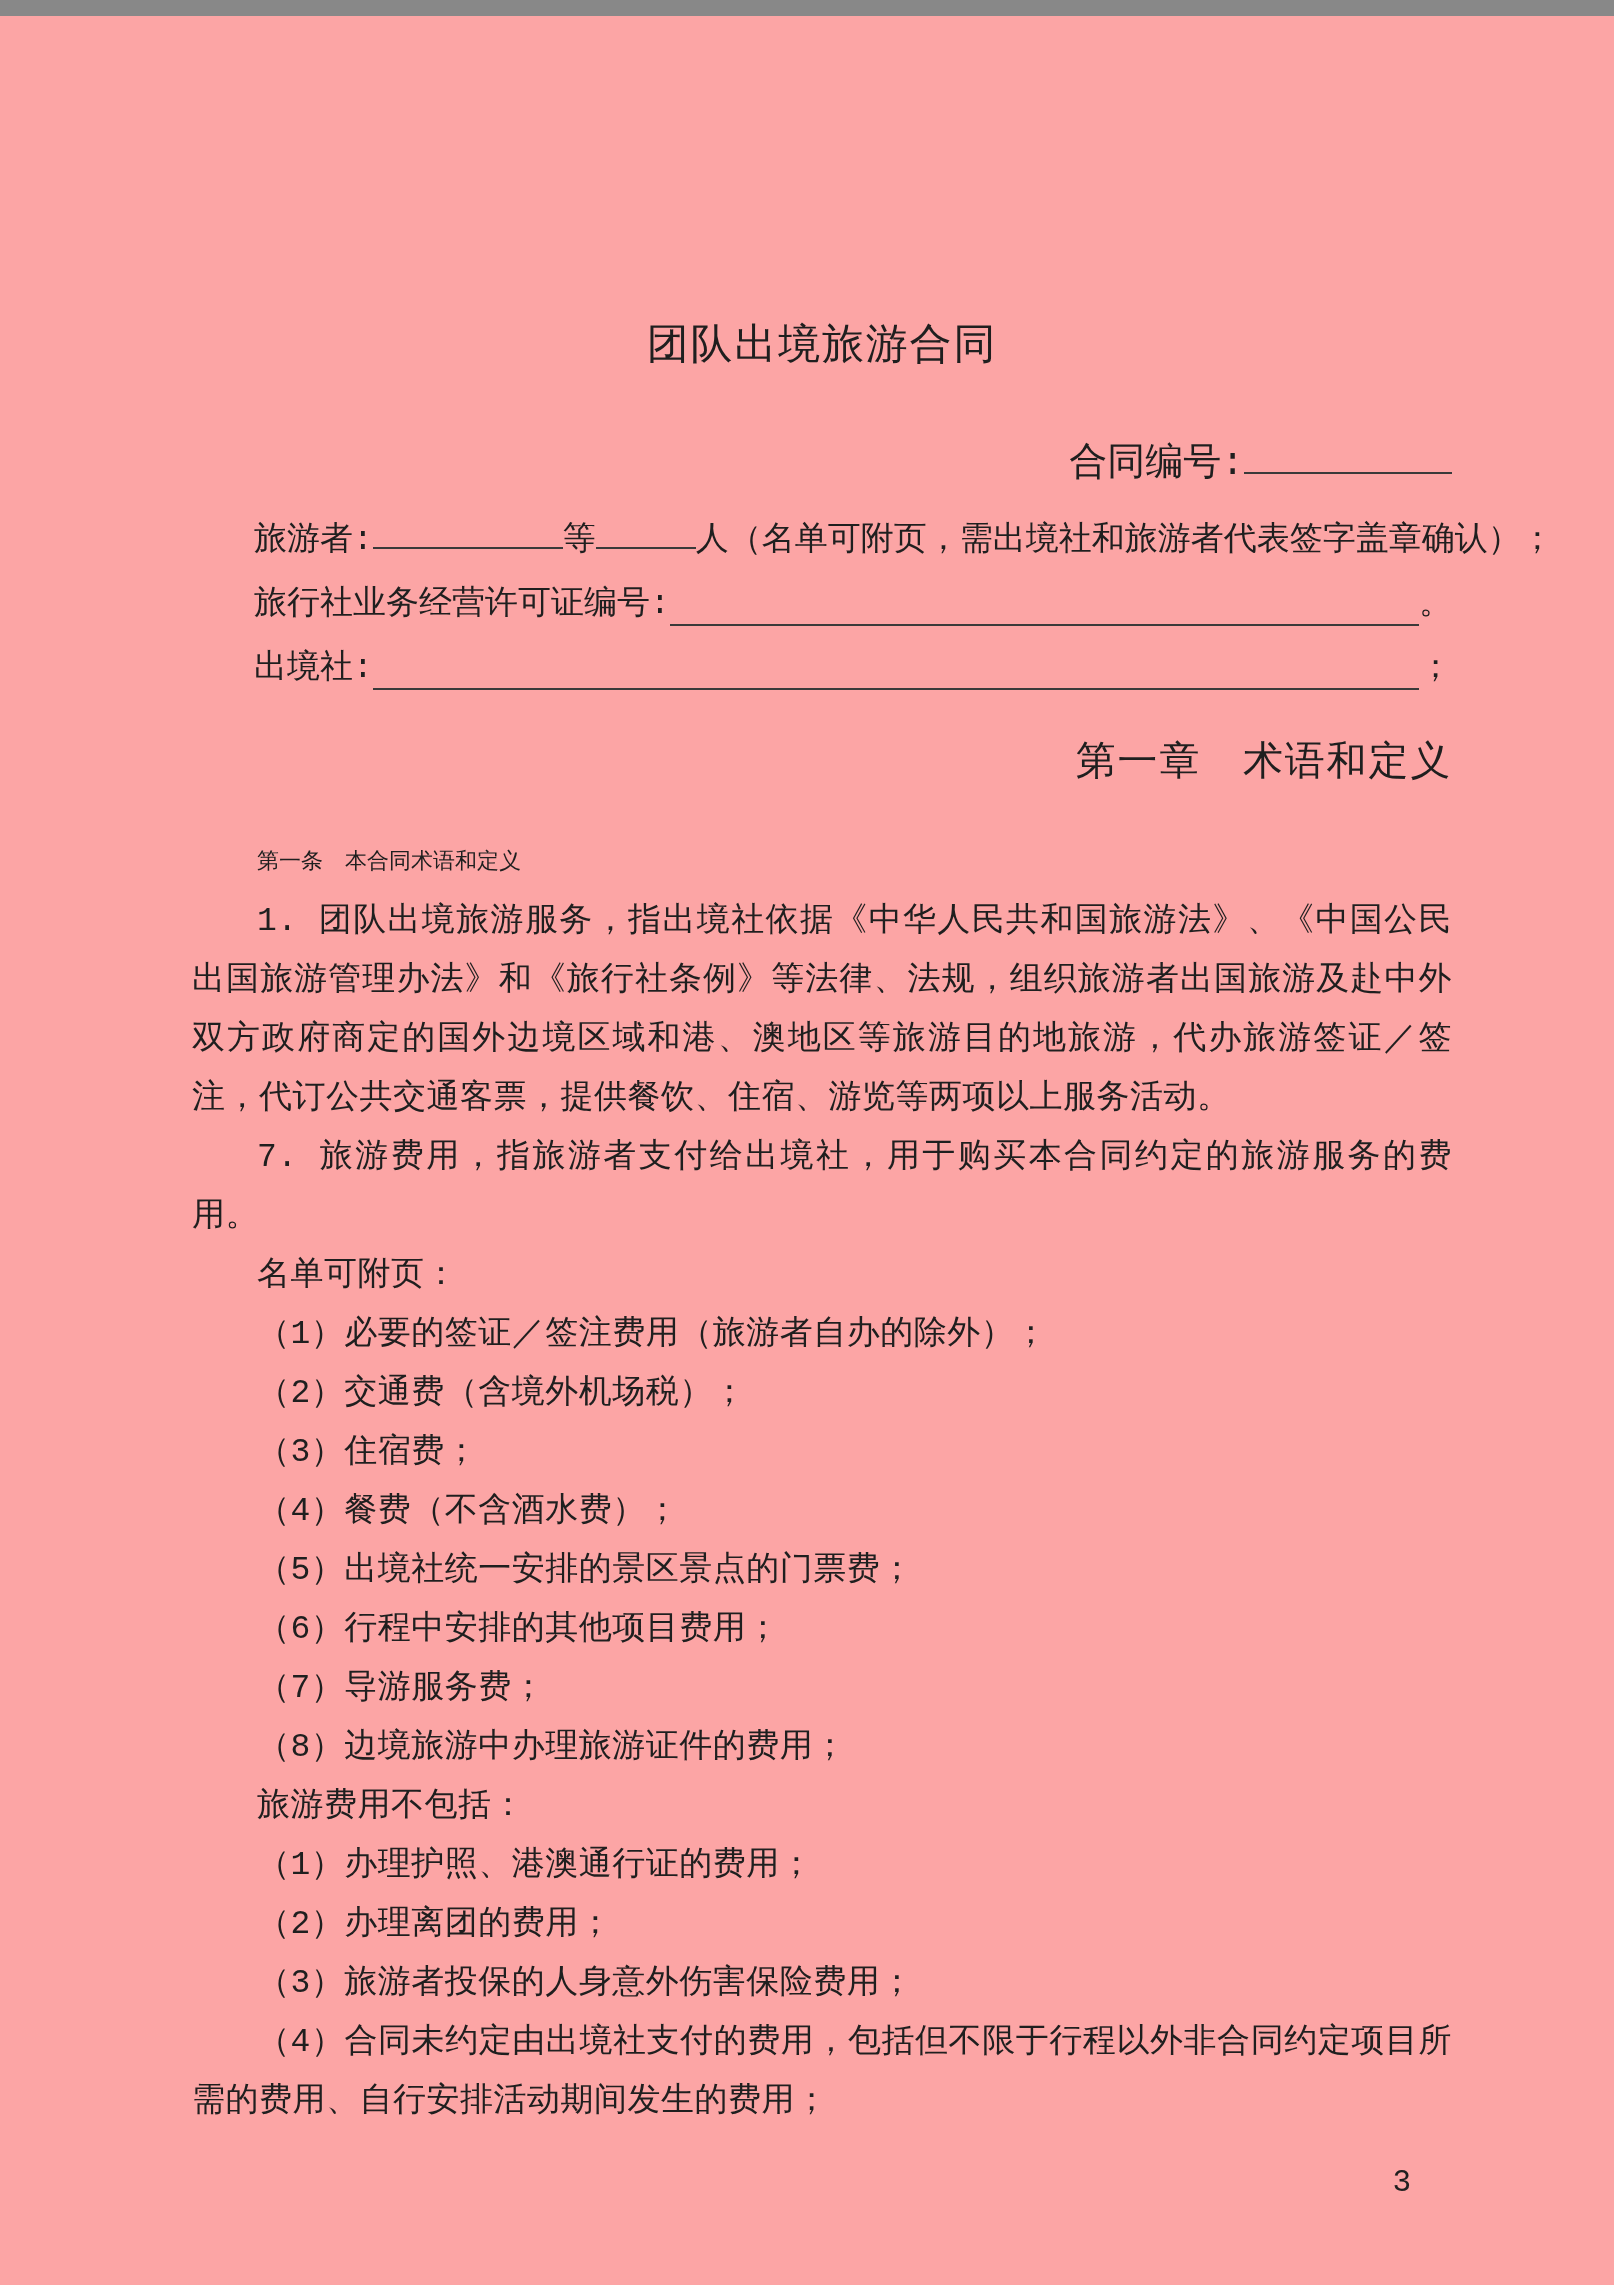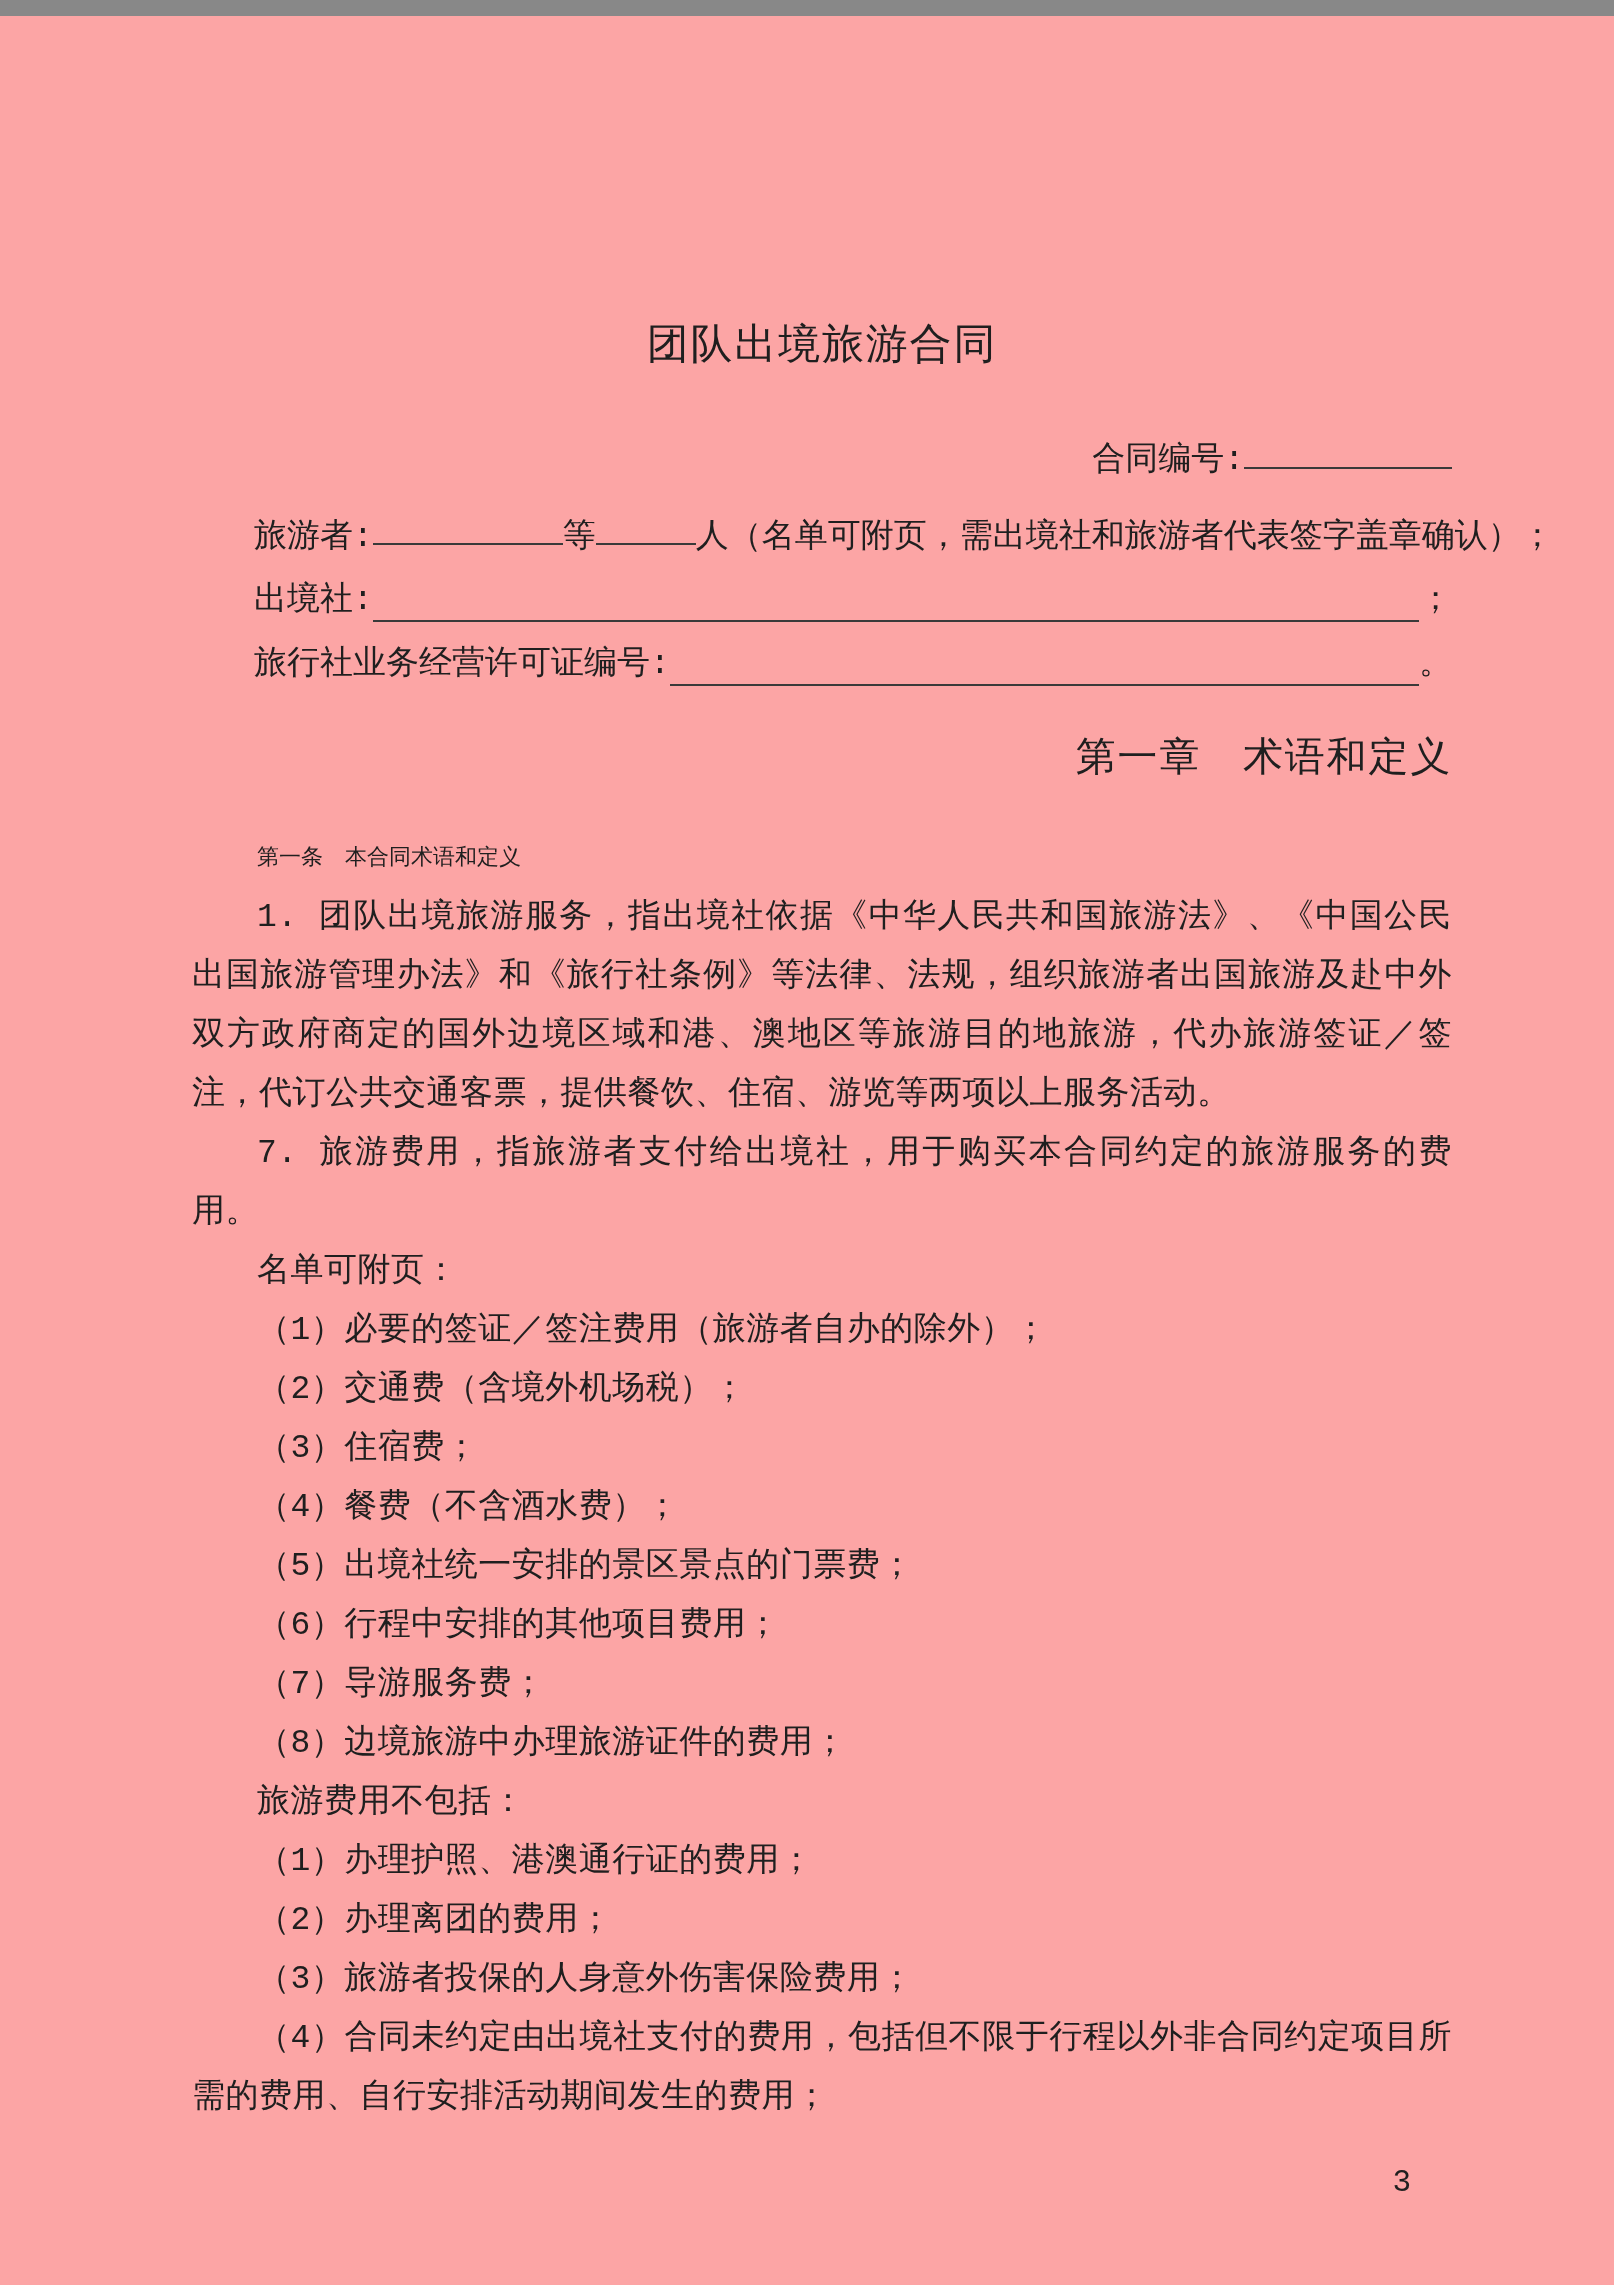--- a/index.html
+++ b/index.html
@@ -17,21 +17,21 @@
     padding-top:299px;
     text-align:center;
     font-size:42px;
     line-height:65px;
     letter-spacing:1.8px;
     font-weight:400;
   }
   .contract-no-line{
     margin-top:52px;
     text-align:right;
-    font-size:33px;
+    font-size:38px;
     line-height:47px;
     white-space:nowrap;
   }
   .blank{
     display:inline-block;
     border-bottom:2.7px solid #3a3a3a;
     height:1.05em;
     vertical-align:baseline;
   }
   .blank-contract{width:208px;}
@@ -98,29 +98,29 @@
 
     <div class="doc-title">团队出境旅游合同</div>
 
     <div class="contract-no-line"><span>合同编号:</span><span class="blank blank-contract"></span></div>
 
     <div class="party-block">
 
       <div class="party-line"><span>旅游者:</span><span class="blank blank-traveler"></span><span>等</span><span class="blank blank-count"></span><span>人（名单可附页，需出境社和旅游者代表签字盖章确认）；</span></div>
 
       <div class="party-line flex">
+          <span class="lbl">旅行社业务经营许可证编号:</span>
+          <span class="blank-grow"></span>
+          <span class="sfx">。</span>
+        </div>
+
+      <div class="party-line flex">
           <span class="lbl">出境社:</span>
           <span class="blank-grow"></span>
           <span class="sfx">；</span>
-        </div>
-
-      <div class="party-line flex">
-          <span class="lbl">旅行社业务经营许可证编号:</span>
-          <span class="blank-grow"></span>
-          <span class="sfx">。</span>
         </div>
 
     </div>
 
     <div class="chapter-heading">第一章　术语和定义</div>
 
     <div class="article-heading">第一条　本合同术语和定义</div>
 
     <div class="body-text">
       <p>1. 团队出境旅游服务，指出境社依据《中华人民共和国旅游法》、《中国公民出国旅游管理办法》和《旅行社条例》等法律、法规，组织旅游者出国旅游及赴中外双方政府商定的国外边境区域和港、澳地区等旅游目的地旅游，代办旅游签证／签注，代订公共交通客票，提供餐饮、住宿、游览等两项以上服务活动。</p>

